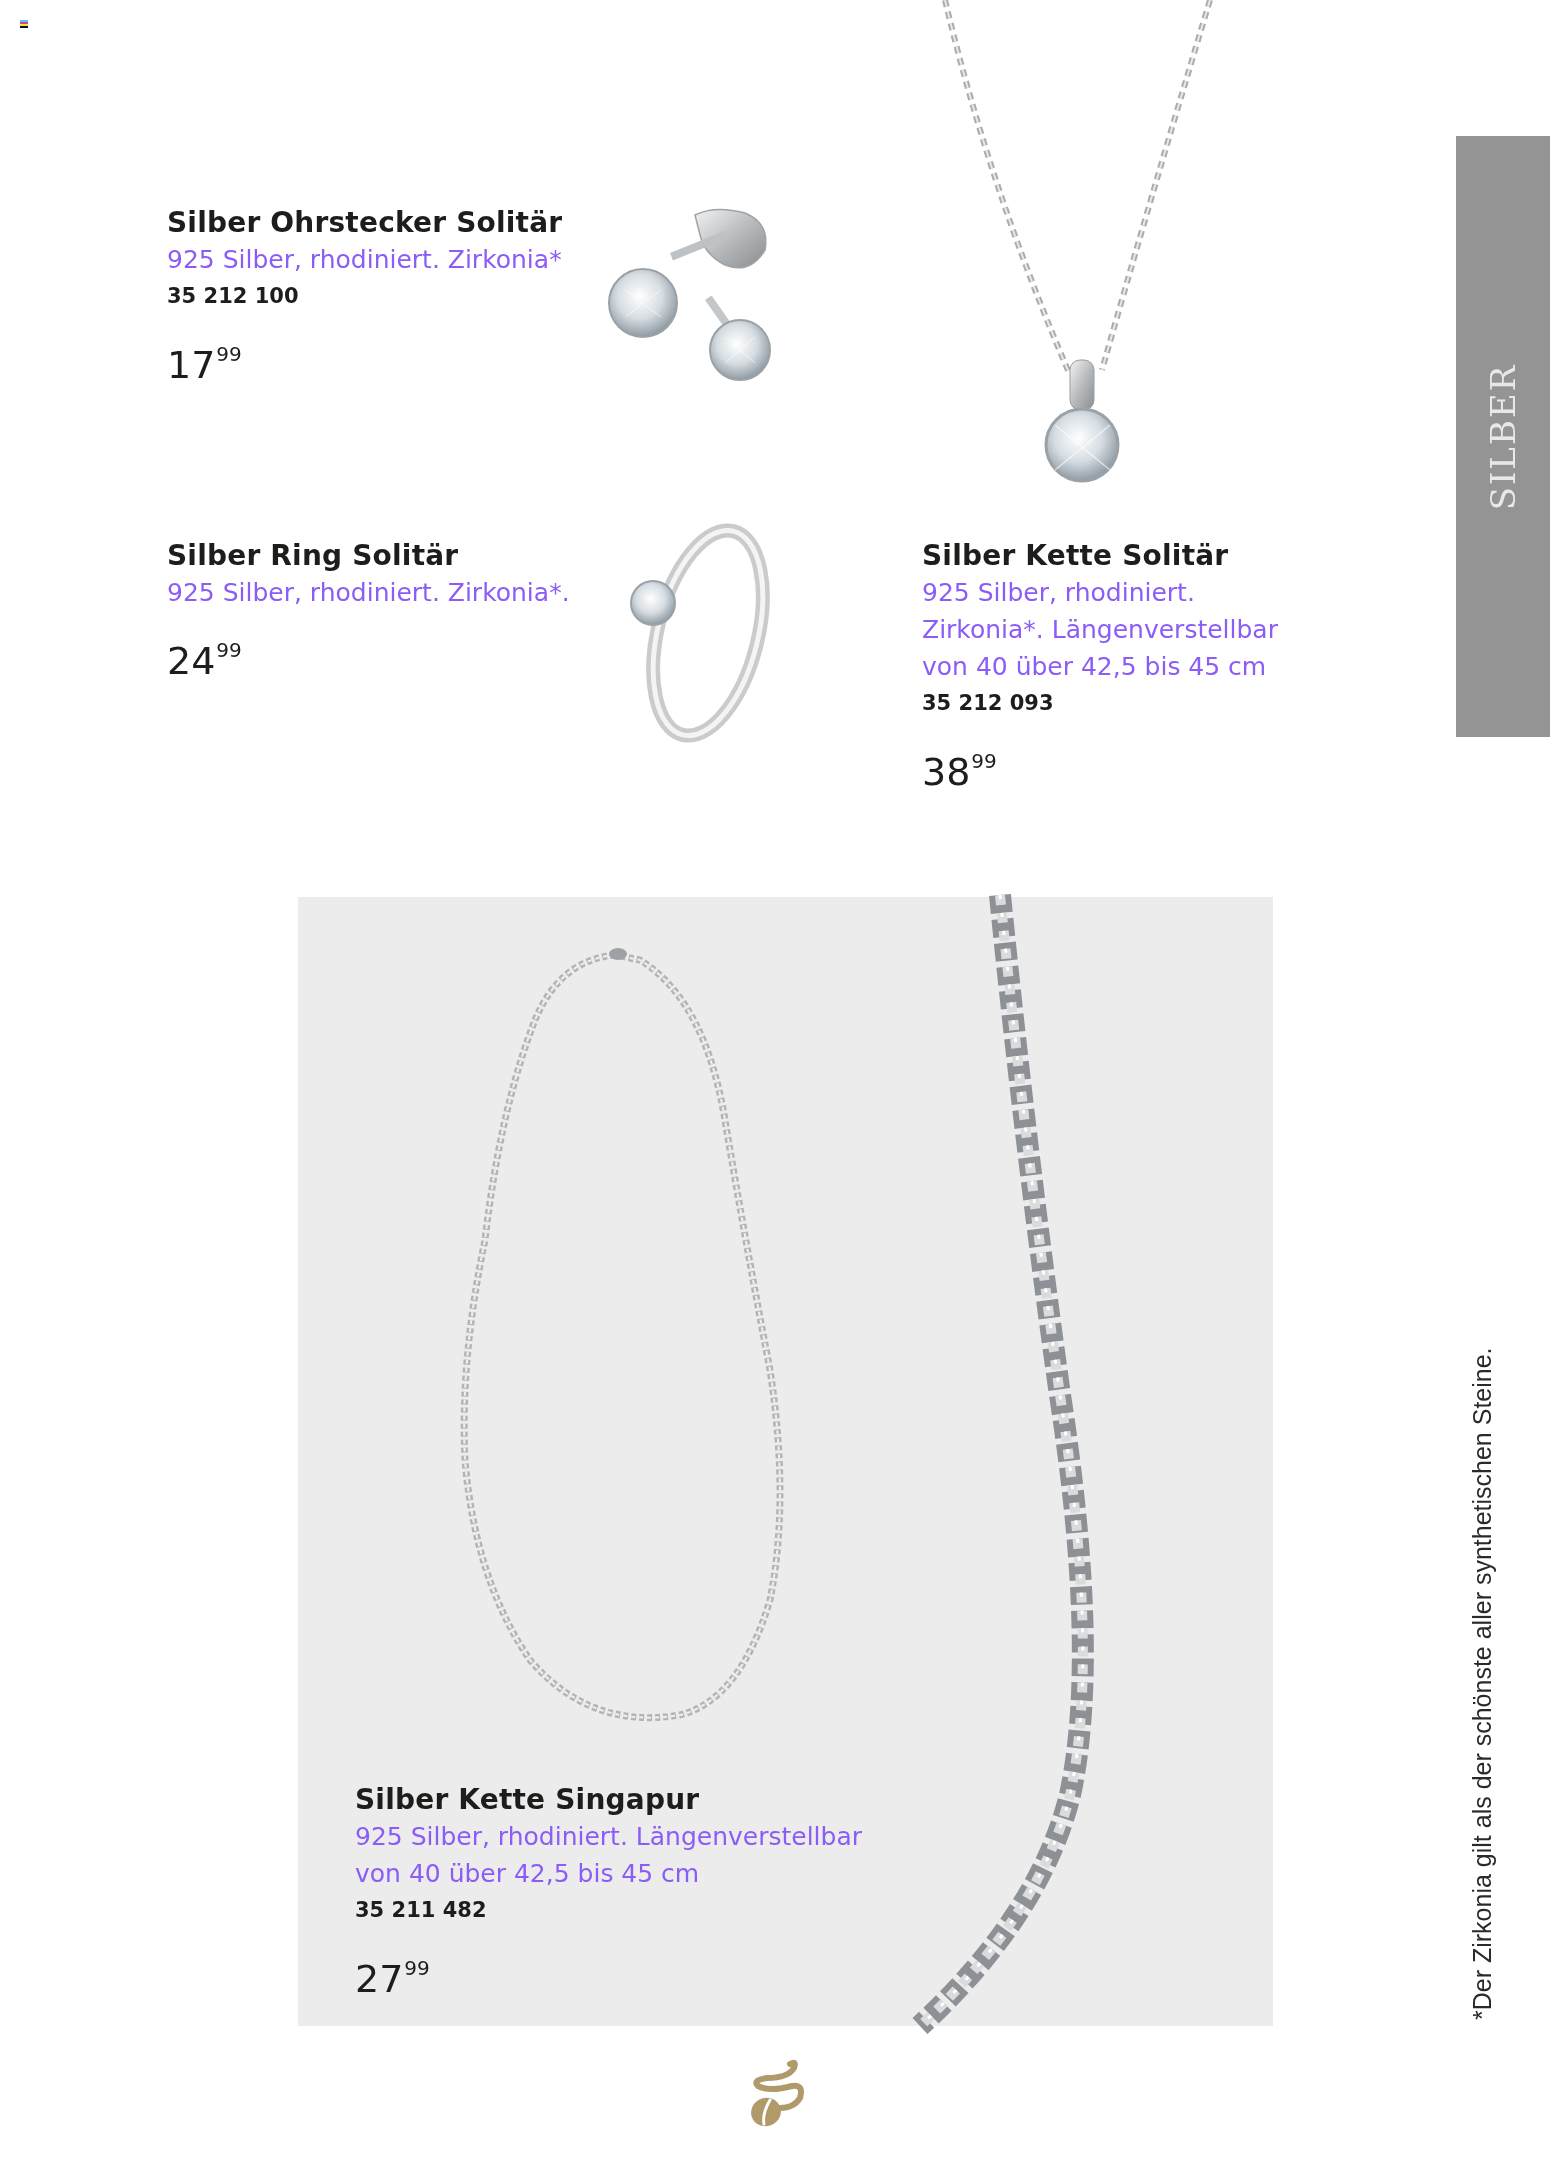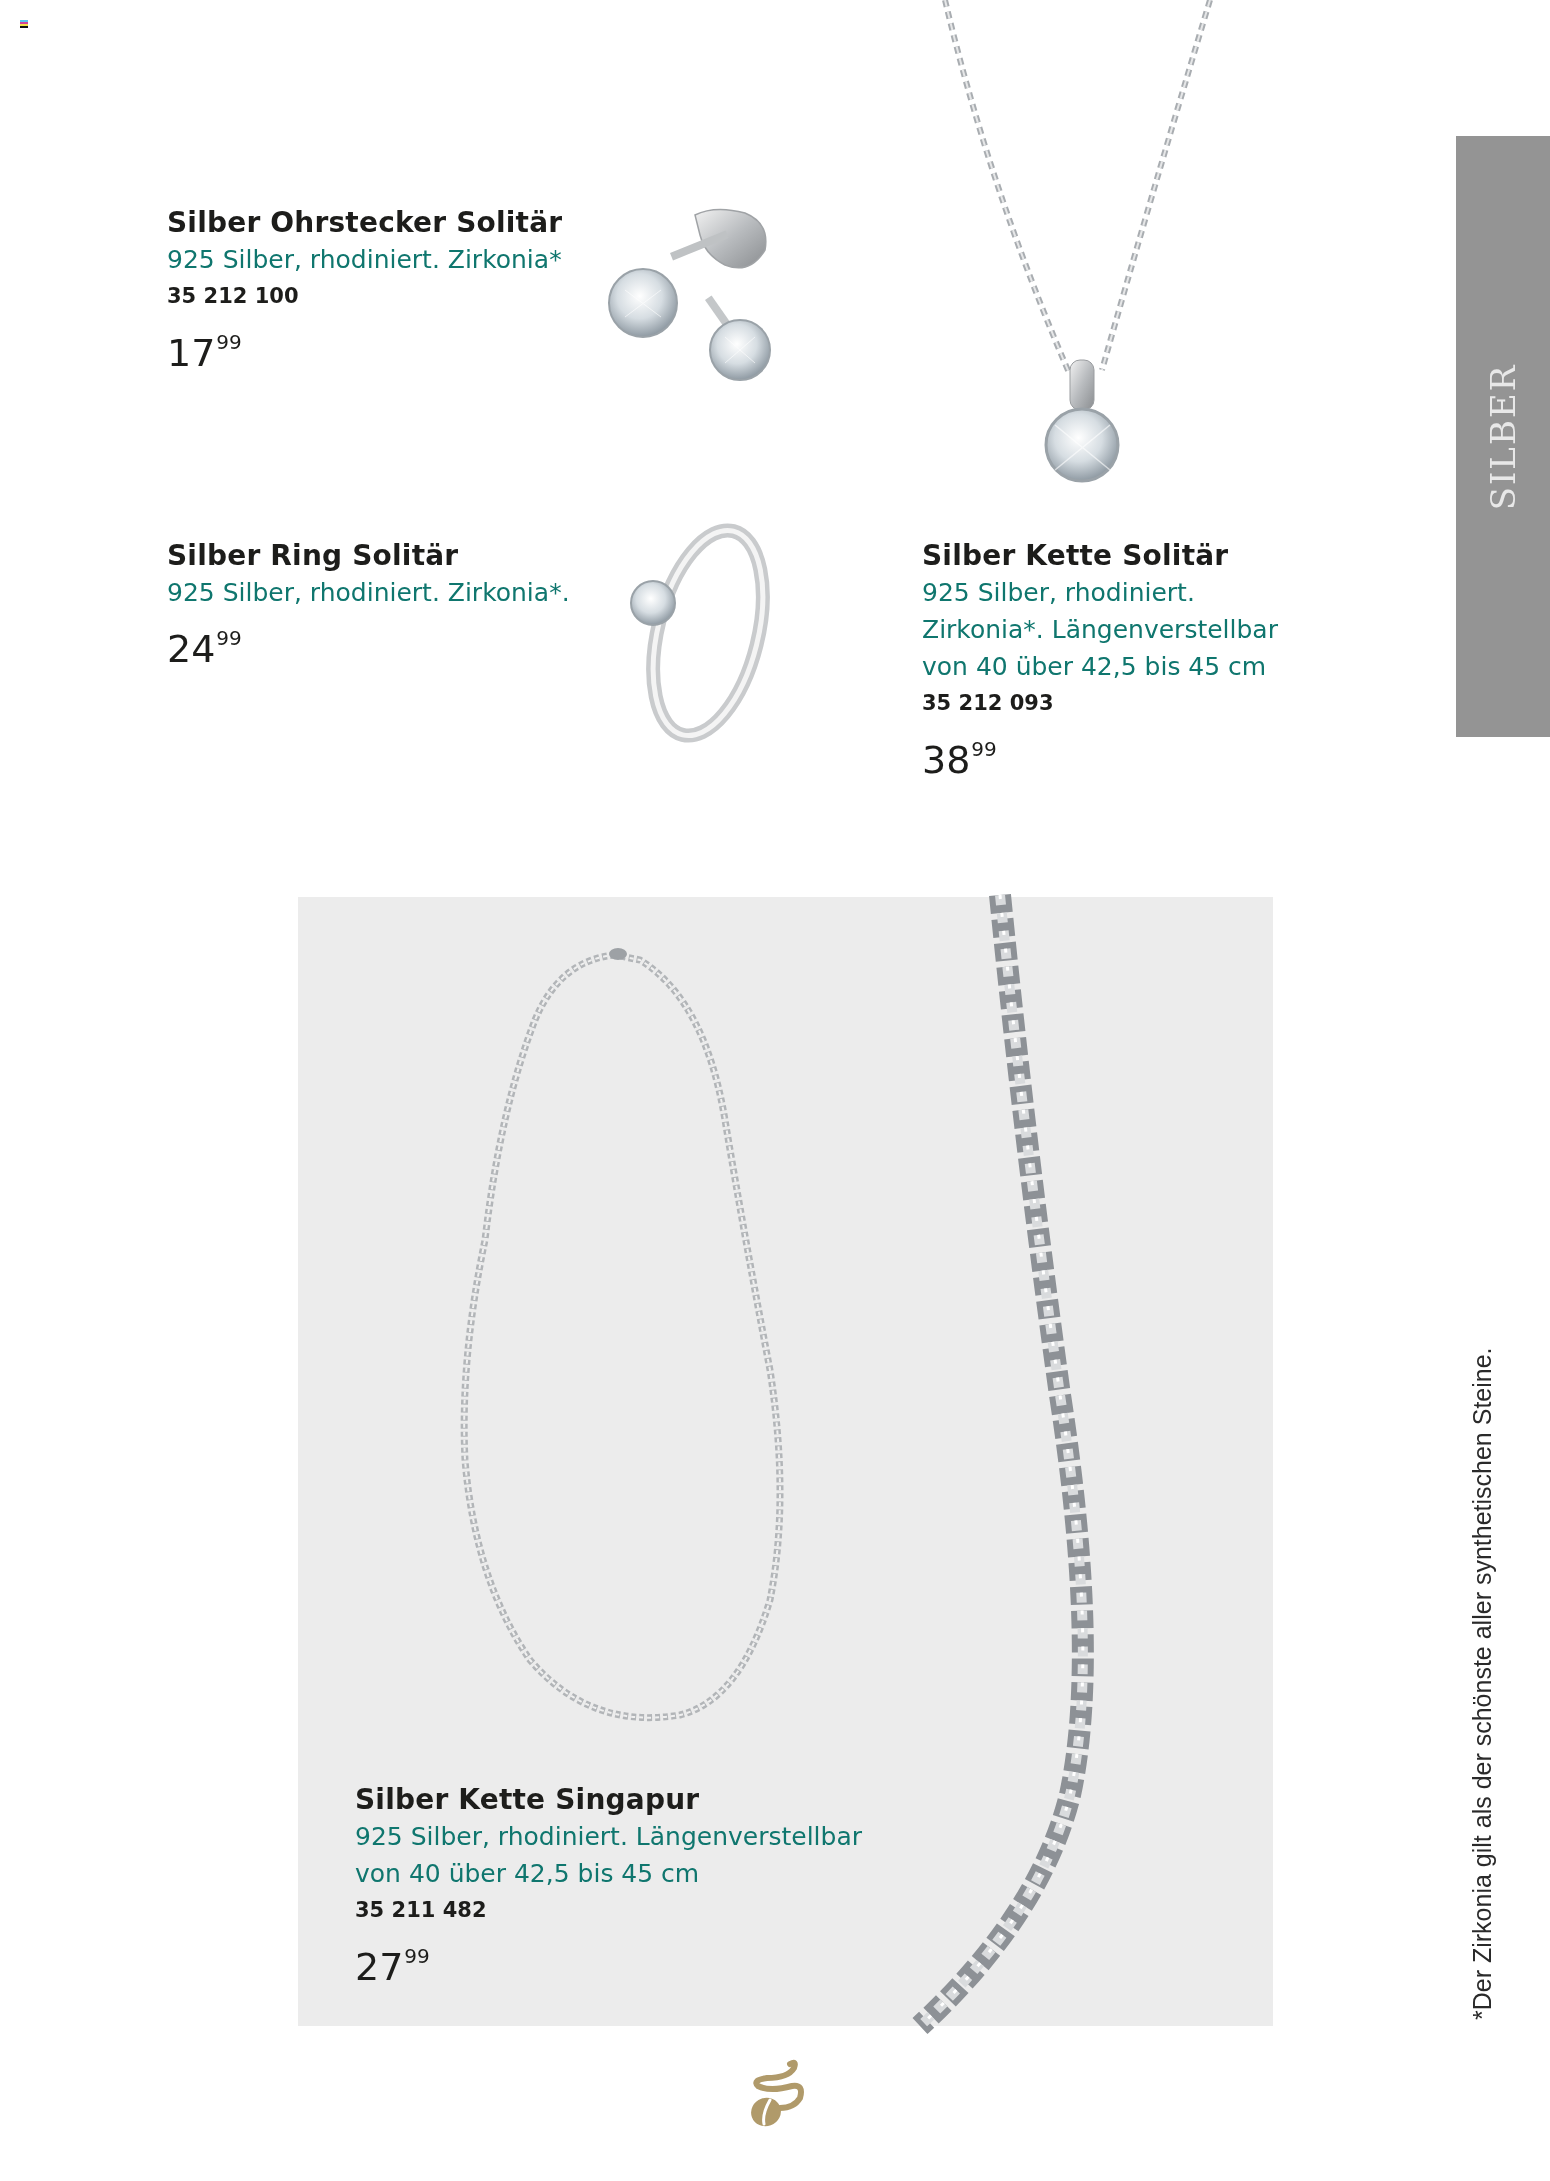--- a/index.html
+++ b/index.html
@@ -8,23 +8,23 @@
     background: #ffffff;
     font-family: "DejaVu Sans", "Liberation Sans", sans-serif;
     color: #1d1d1b;
   }
   .abs { position: absolute; }
   .colorbar { left: 20px; top: 20px; width: 8px; }
   .colorbar div { height: 2px; }
 
   .product { position: absolute; }
   .product .title { font-weight: bold; font-size: 28px; line-height: 37px; letter-spacing: 0.2px; white-space: nowrap; }
-  .product .desc { font-size: 25px; line-height: 37px; color: #0f766e; white-space: nowrap; }
+  .product .desc { font-size: 25px; line-height: 37px; color: #8b5cf6; white-space: nowrap; }
   .product .code { font-weight: bold; font-size: 21px; line-height: 37px; white-space: nowrap; }
-  .product .price { font-size: 38px; line-height: 42px; margin-top: 6px; white-space: nowrap; color: #1d1d1b; }
+  .product .price { font-size: 38px; line-height: 66px; margin-top: 6px; white-space: nowrap; color: #1d1d1b; }
   .product .price .cents { font-size: 20px; vertical-align: 17px; margin-left: 1px; }
 
   .side-tab {
     left: 1456px; top: 136px; width: 94px; height: 601px;
     background: #949494;
   }
   .side-tab-label {
     position: absolute; left: 50%; top: 50%;
     transform: translate(-50%, -50%) rotate(-90deg);
     font-family: "DejaVu Serif", "Liberation Serif", serif;

